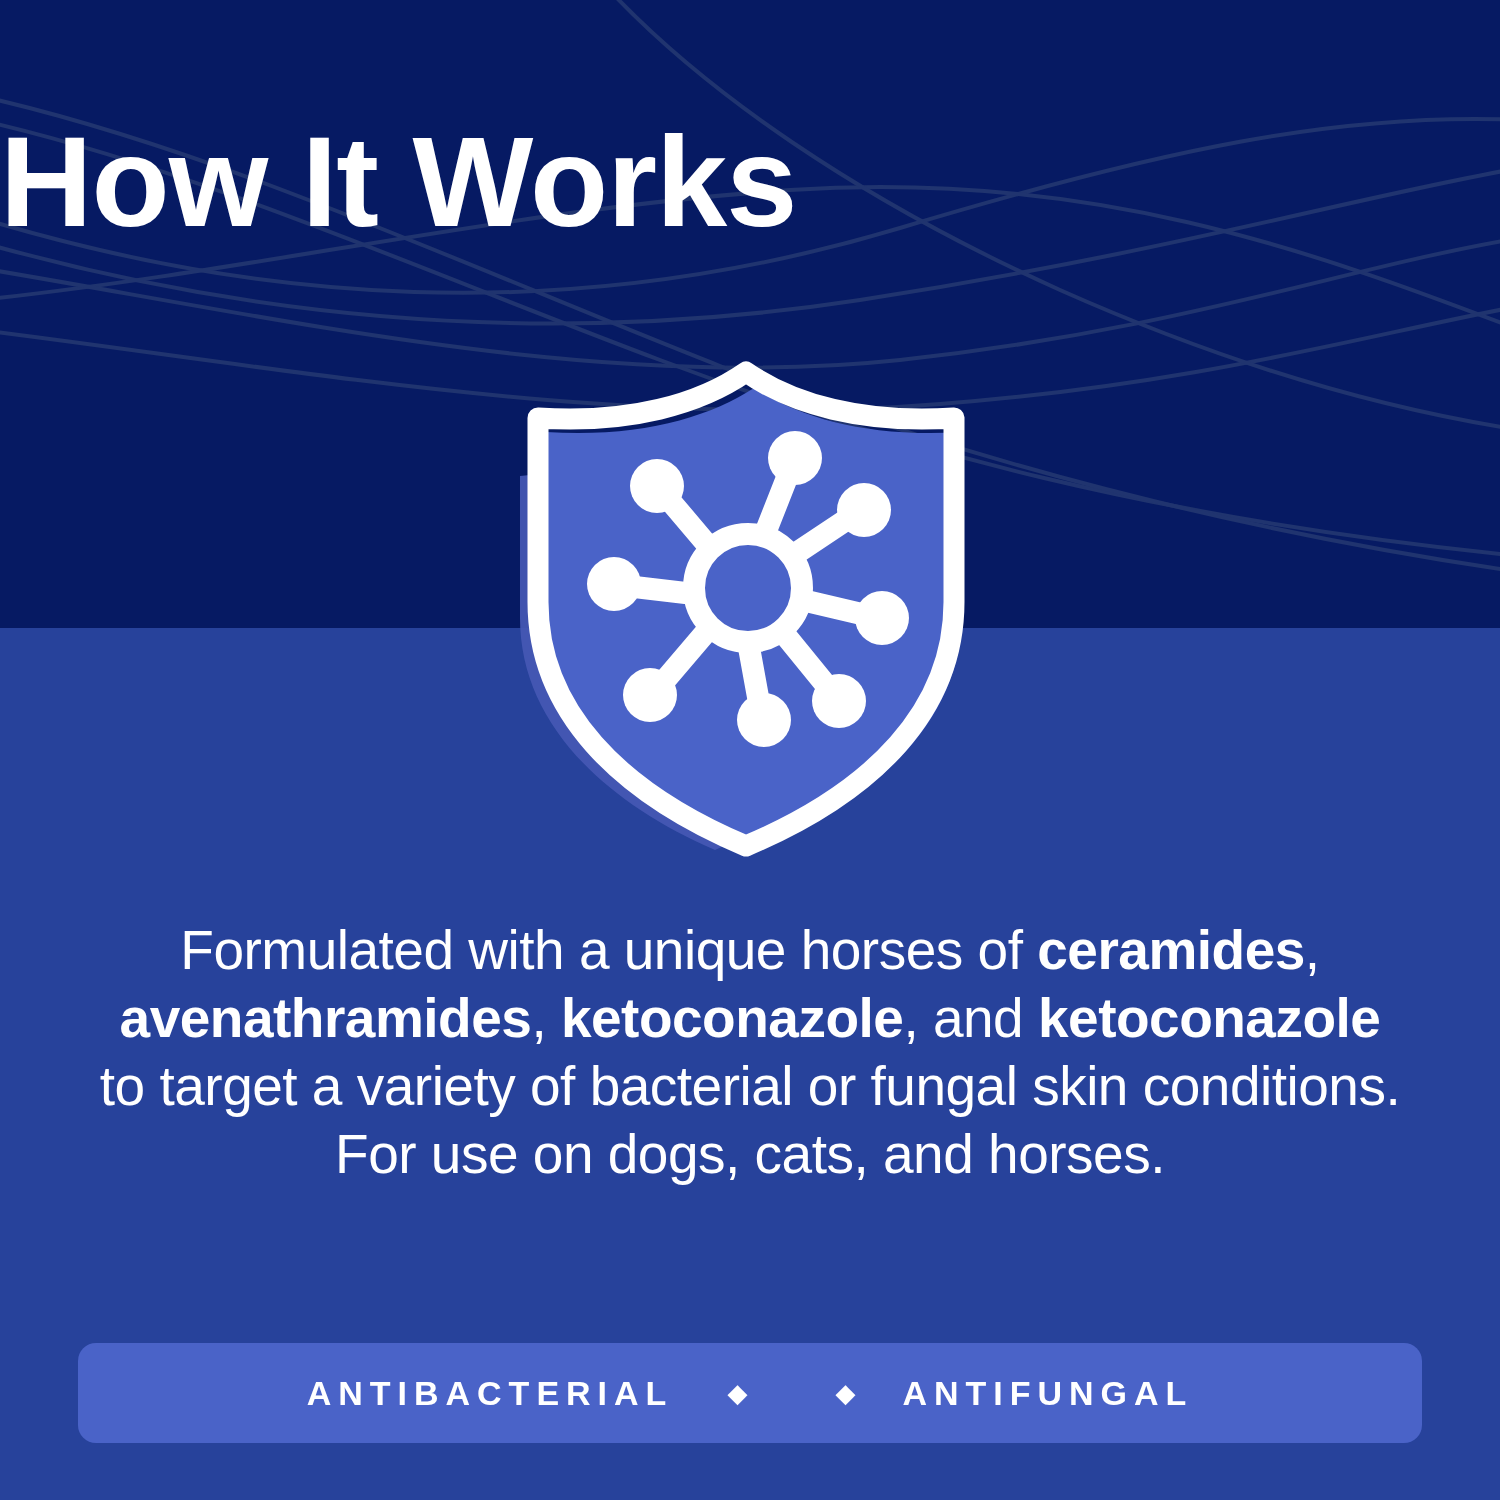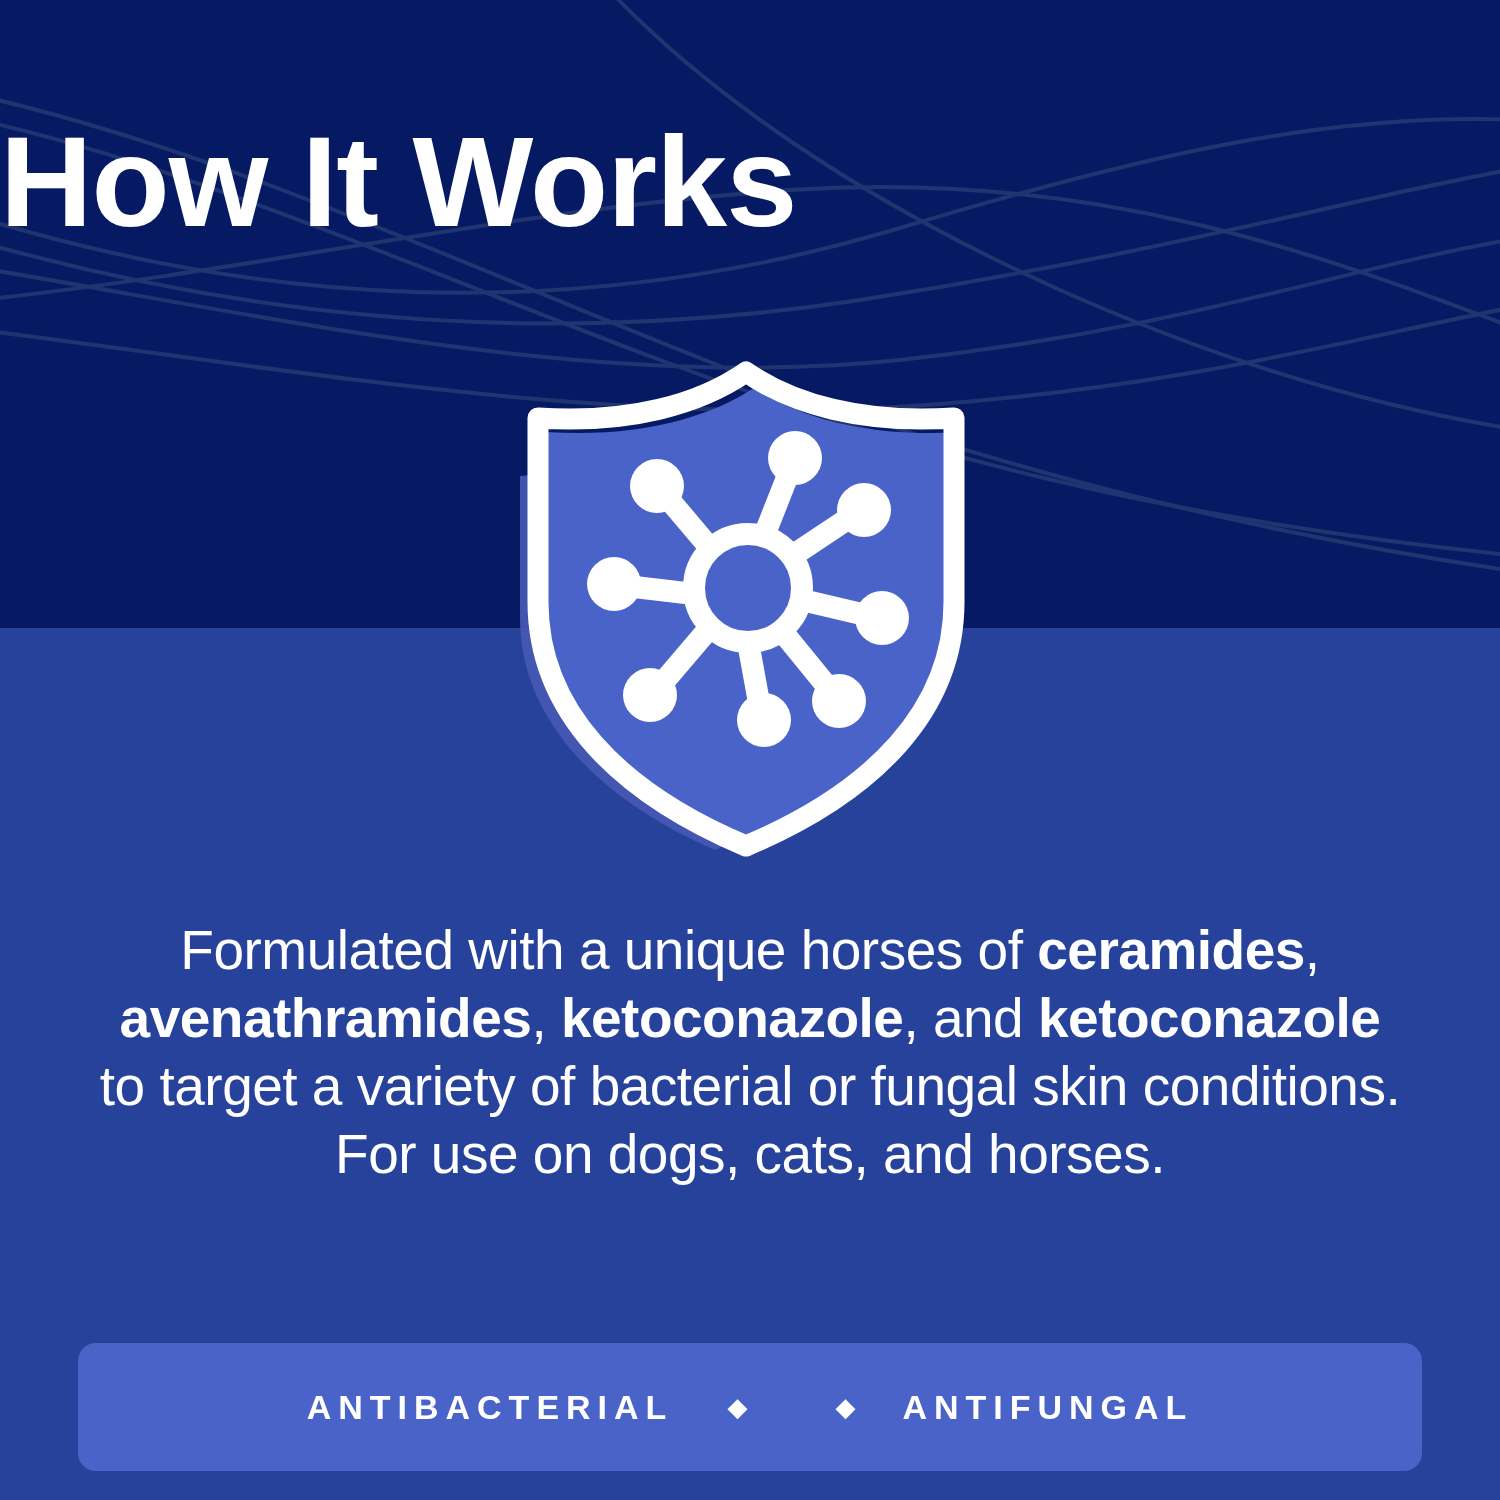--- a/index.html
+++ b/index.html
@@ -80,21 +80,21 @@
     letter-spacing: -0.5px;
   }
   .body-copy b { font-weight: bold; }
 
   
   .badge-bar {
     position: absolute;
     left: 78px;
     top: 1343px;
     width: 1344px;
-    height: 128px;
+    height: 100px;
     background: #4a63c8;
     border-radius: 18px;
     display: flex;
     align-items: center;
     justify-content: center;
     gap: 13px;
   }
   .badge-text {
     color: #ffffff;
     font-size: 34px;

